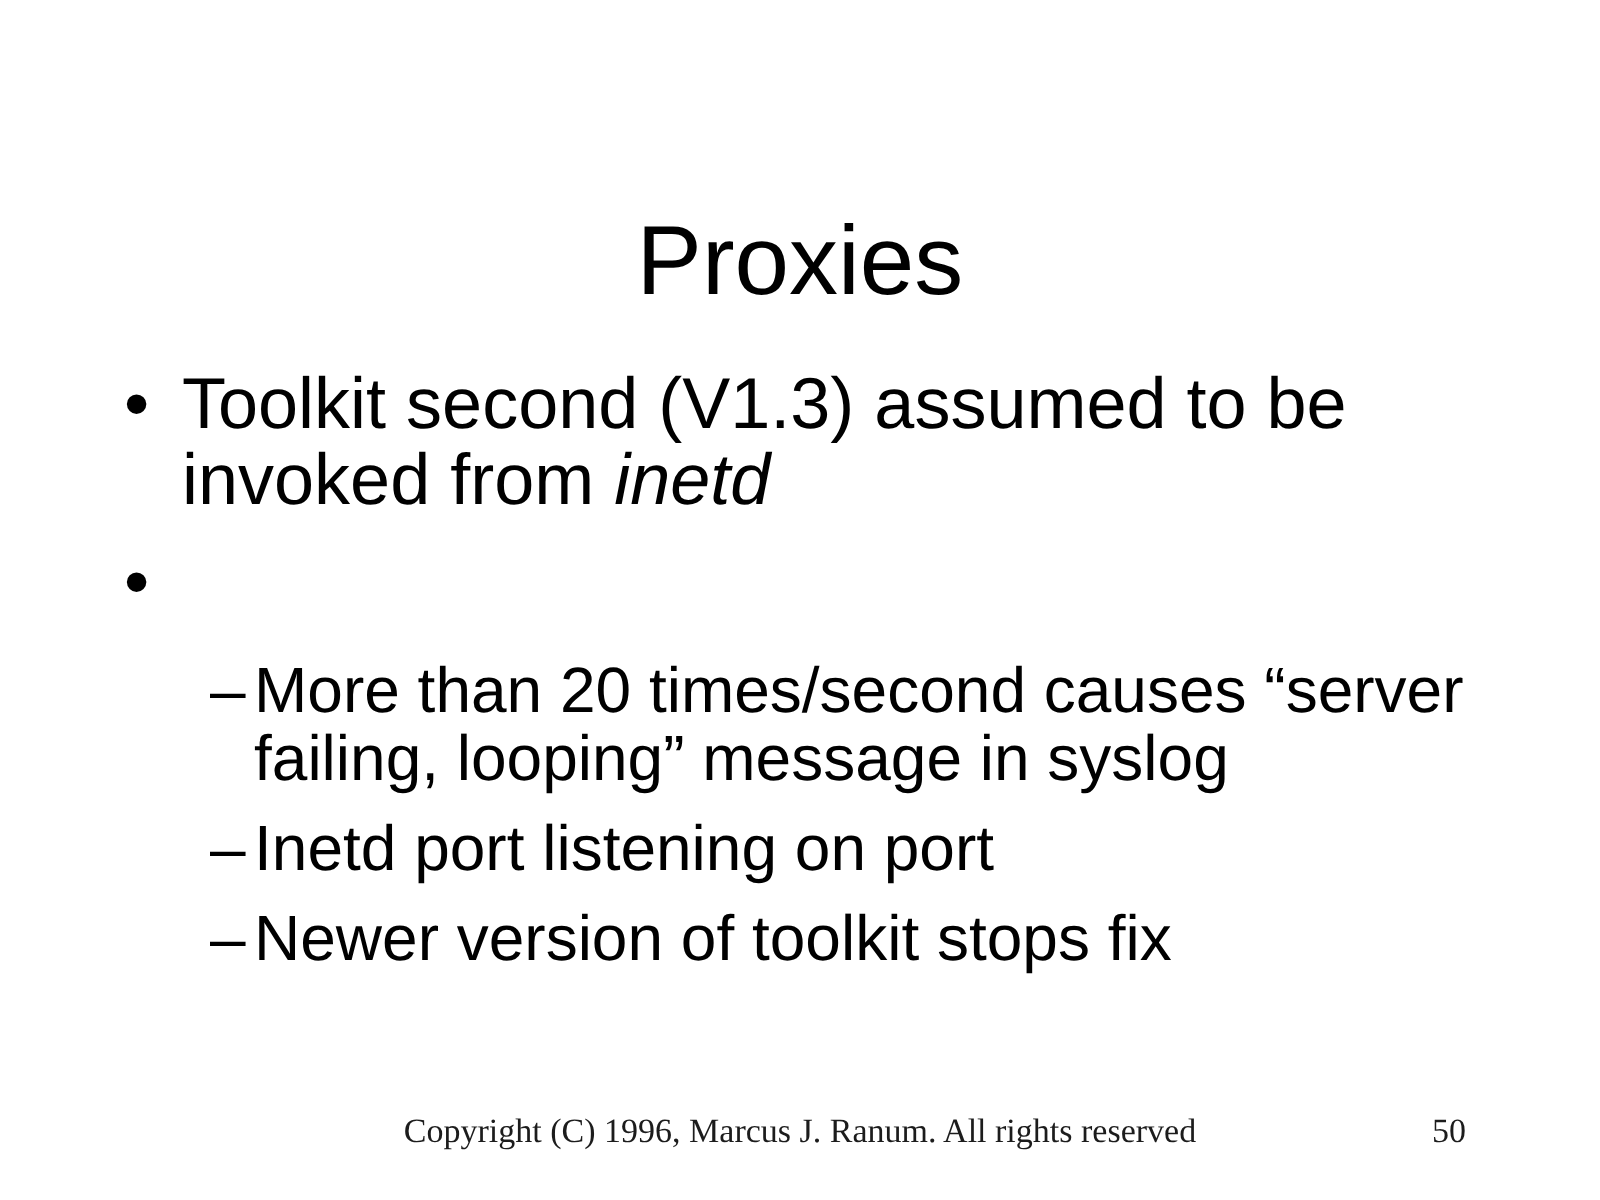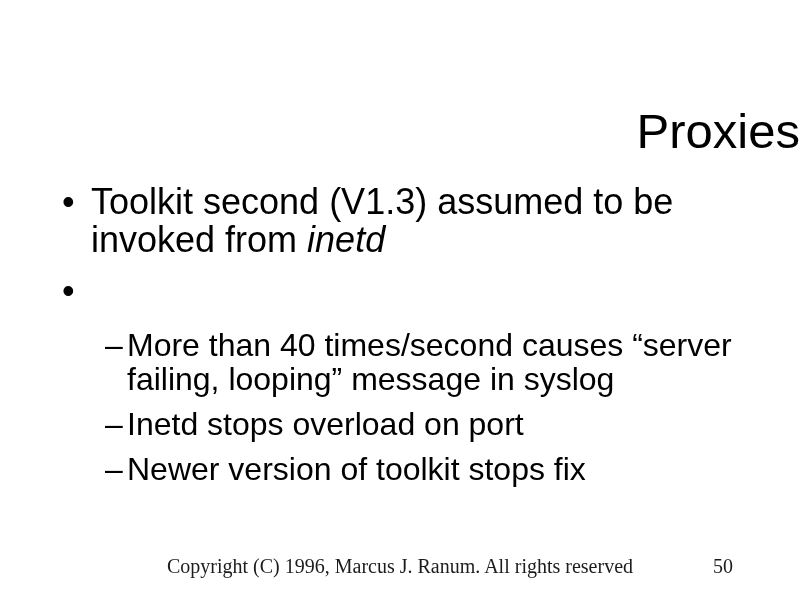--- a/index.html
+++ b/index.html
@@ -10,21 +10,21 @@
     background: #ffffff;
     color: #000000;
     font-family: "Liberation Sans", sans-serif;
     overflow: hidden;
   }
   .title {
     position: absolute;
     top: 69px;
     left: 0;
     width: 100%;
-    text-align: right;
+    text-align: center;
     font-size: 49px;
     line-height: 1.2;
     font-weight: 400;
   }
   .body {
     position: absolute;
     top: 183px;
     left: 62px;
   }
   .bullet { display: flex; align-items: flex-start; }
@@ -44,21 +44,21 @@
   }
   .l2 > .marker { flex: none; width: 22px; }
   .l2 > .text { max-width: 640px; }
   .italic { font-style: italic; text-align: right; }
   .footer {
     position: absolute;
     top: 556px;
     left: 0;
     width: 100%;
     font-family: "Liberation Serif", serif;
-    font-size: 20px;
+    font-size: 17px;
     line-height: 20px;
     color: #1c1c1c;
     text-align: center;
   }
   .page-number {
     position: absolute;
     top: 0;
     right: 67px;
     margin-left: 44px;
   }
@@ -78,26 +78,26 @@
     </div>
 
     <div class="bullet l1">
       <span class="marker">•</span>
     </div>
 
     <div class="sublist">
 
       <div class="bullet l2">
         <span class="marker">–</span>
-        <span class="text"><span>More than 40 times/second causes “server failing, looping” message in syslog</span></span>
+        <span class="text"><span>More than 20 times/second causes “server failing, looping” message in syslog</span></span>
       </div>
 
       <div class="bullet l2">
         <span class="marker">–</span>
-        <span class="text"><span>Inetd stops overload on port</span></span>
+        <span class="text"><span>Inetd port listening on port</span></span>
       </div>
 
       <div class="bullet l2">
         <span class="marker">–</span>
         <span class="text"><span>Newer version of toolkit stops fix</span></span>
       </div>
 
     </div>
 
   </div>

